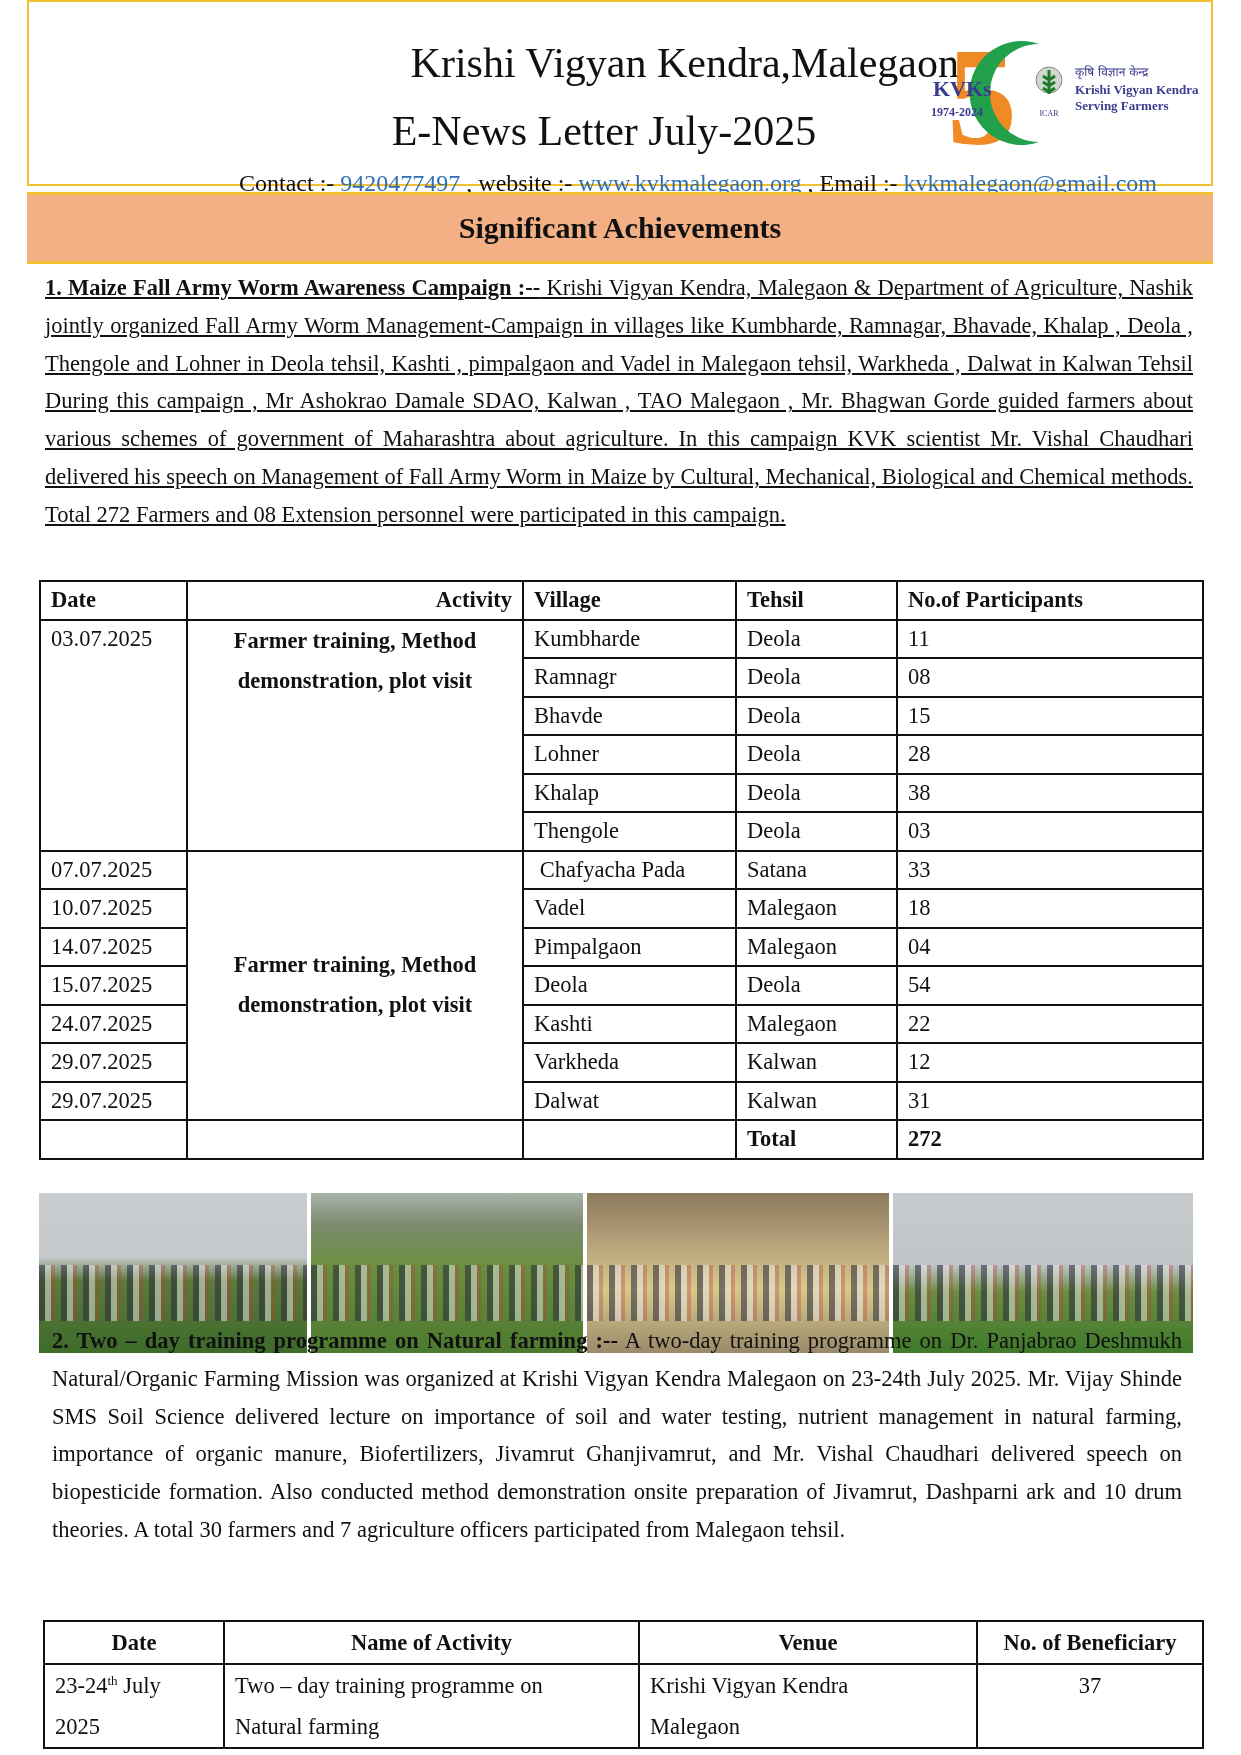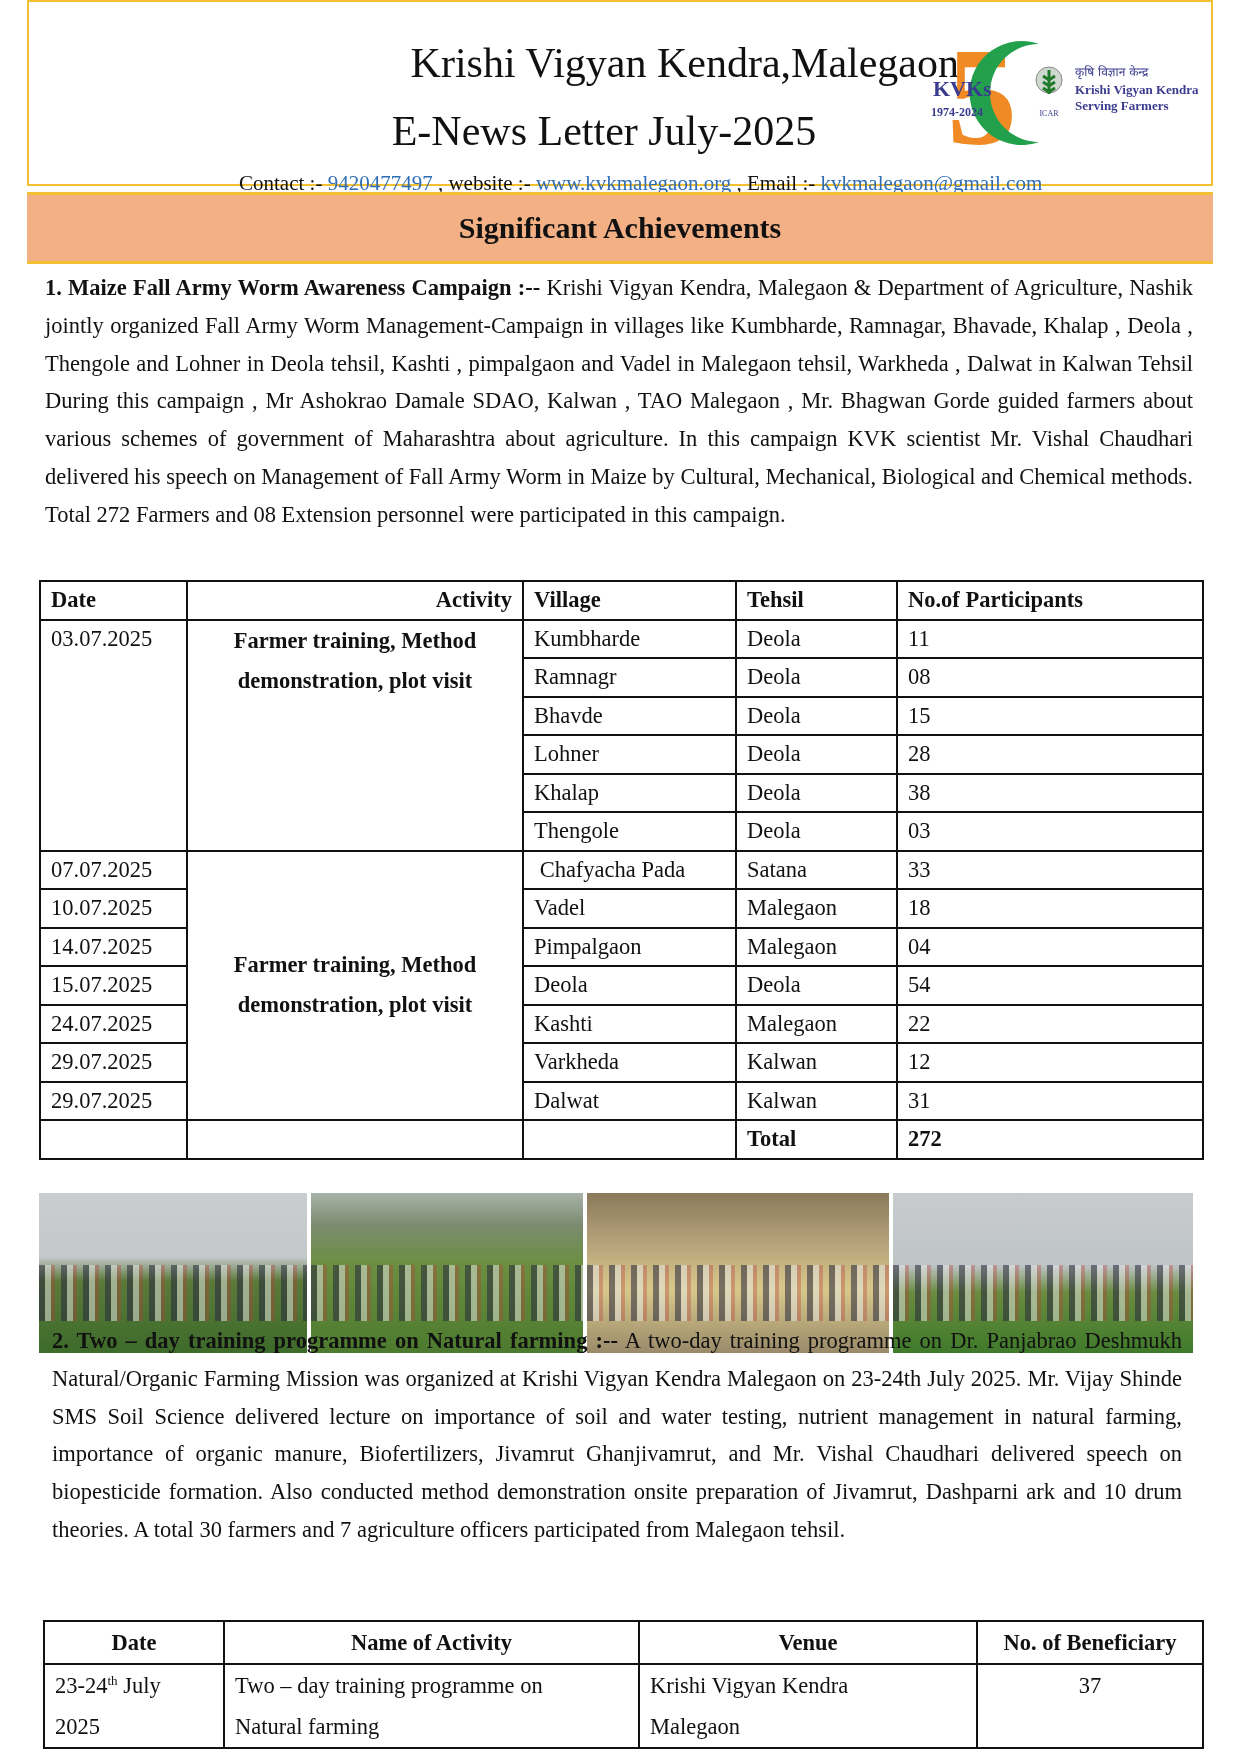--- a/index.html
+++ b/index.html
@@ -6,33 +6,33 @@
   body { width: 1241px; height: 1755px; position: relative; overflow: hidden;
          font-family: "Liberation Serif", serif; color: #111; }
 
   .header { position: absolute; left: 27px; top: 0; width: 1186px; height: 186px;
             border: 2px solid #f2c033; box-sizing: border-box; background: #fff; }
   .logo-kvk { position: absolute; left: 14px; top: 12px; width: 180px; height: 170px; }
   .title1 { position: absolute; left: 220px; top: 36px; width: 710px; text-align: right;
             font-size: 42px; line-height: 50px; }
   .title2 { position: absolute; left: 220px; top: 104px; width: 710px; text-align: center;
             font-size: 42px; line-height: 50px; }
-  .contact { position: absolute; left: 210px; top: 170px; font-size: 21px; line-height: 22px;
+  .contact { position: absolute; left: 210px; top: 170px; font-size: 24px; line-height: 22px;
              white-space: nowrap; }
   .contact .lnk { color: #2e6db4; text-decoration: underline; }
   .contact .phone { color: #2e6db4; text-decoration: underline; }
   .logo-50 { position: absolute; left: 900px; top: 22px; width: 300px; height: 130px; }
 
   .banner { position: absolute; left: 27px; top: 192px; width: 1186px; height: 72px;
             background: #f3b084; border-top: 3px solid #f2c033; border-bottom: 3px solid #f2c033;
             box-sizing: border-box; display: flex; align-items: center; justify-content: center; }
   .banner span { font-weight: bold; font-size: 30px; text-align: center; }
 
   .para { position: absolute; font-size: 22.5px; line-height: 37.8px; text-align: justify; }
-  .para1 { left: 45px; top: 269px; width: 1148px; }
+  .para1 { left: 45px; top: 269px; width: 1148px; text-decoration: underline; }
   .para2 { left: 52px; top: 1322px; width: 1130px; }
   .para b { font-weight: bold; }
 
   table { border-collapse: collapse; position: absolute; }
   td, th { border: 2px solid #111; font-size: 22.5px; padding: 0 10px; text-align: left;
            vertical-align: top; font-weight: normal; }
   th { font-weight: bold; border-radius: 7px; }
   .t1 { left: 39px; top: 580px; width: 1165px; }
   .t1 td, .t1 th { height: 36.5px; line-height: 36px; }
   .t1 .act { text-align: center; vertical-align: top; padding-top: 0; line-height: 40px; font-weight: bold; }

